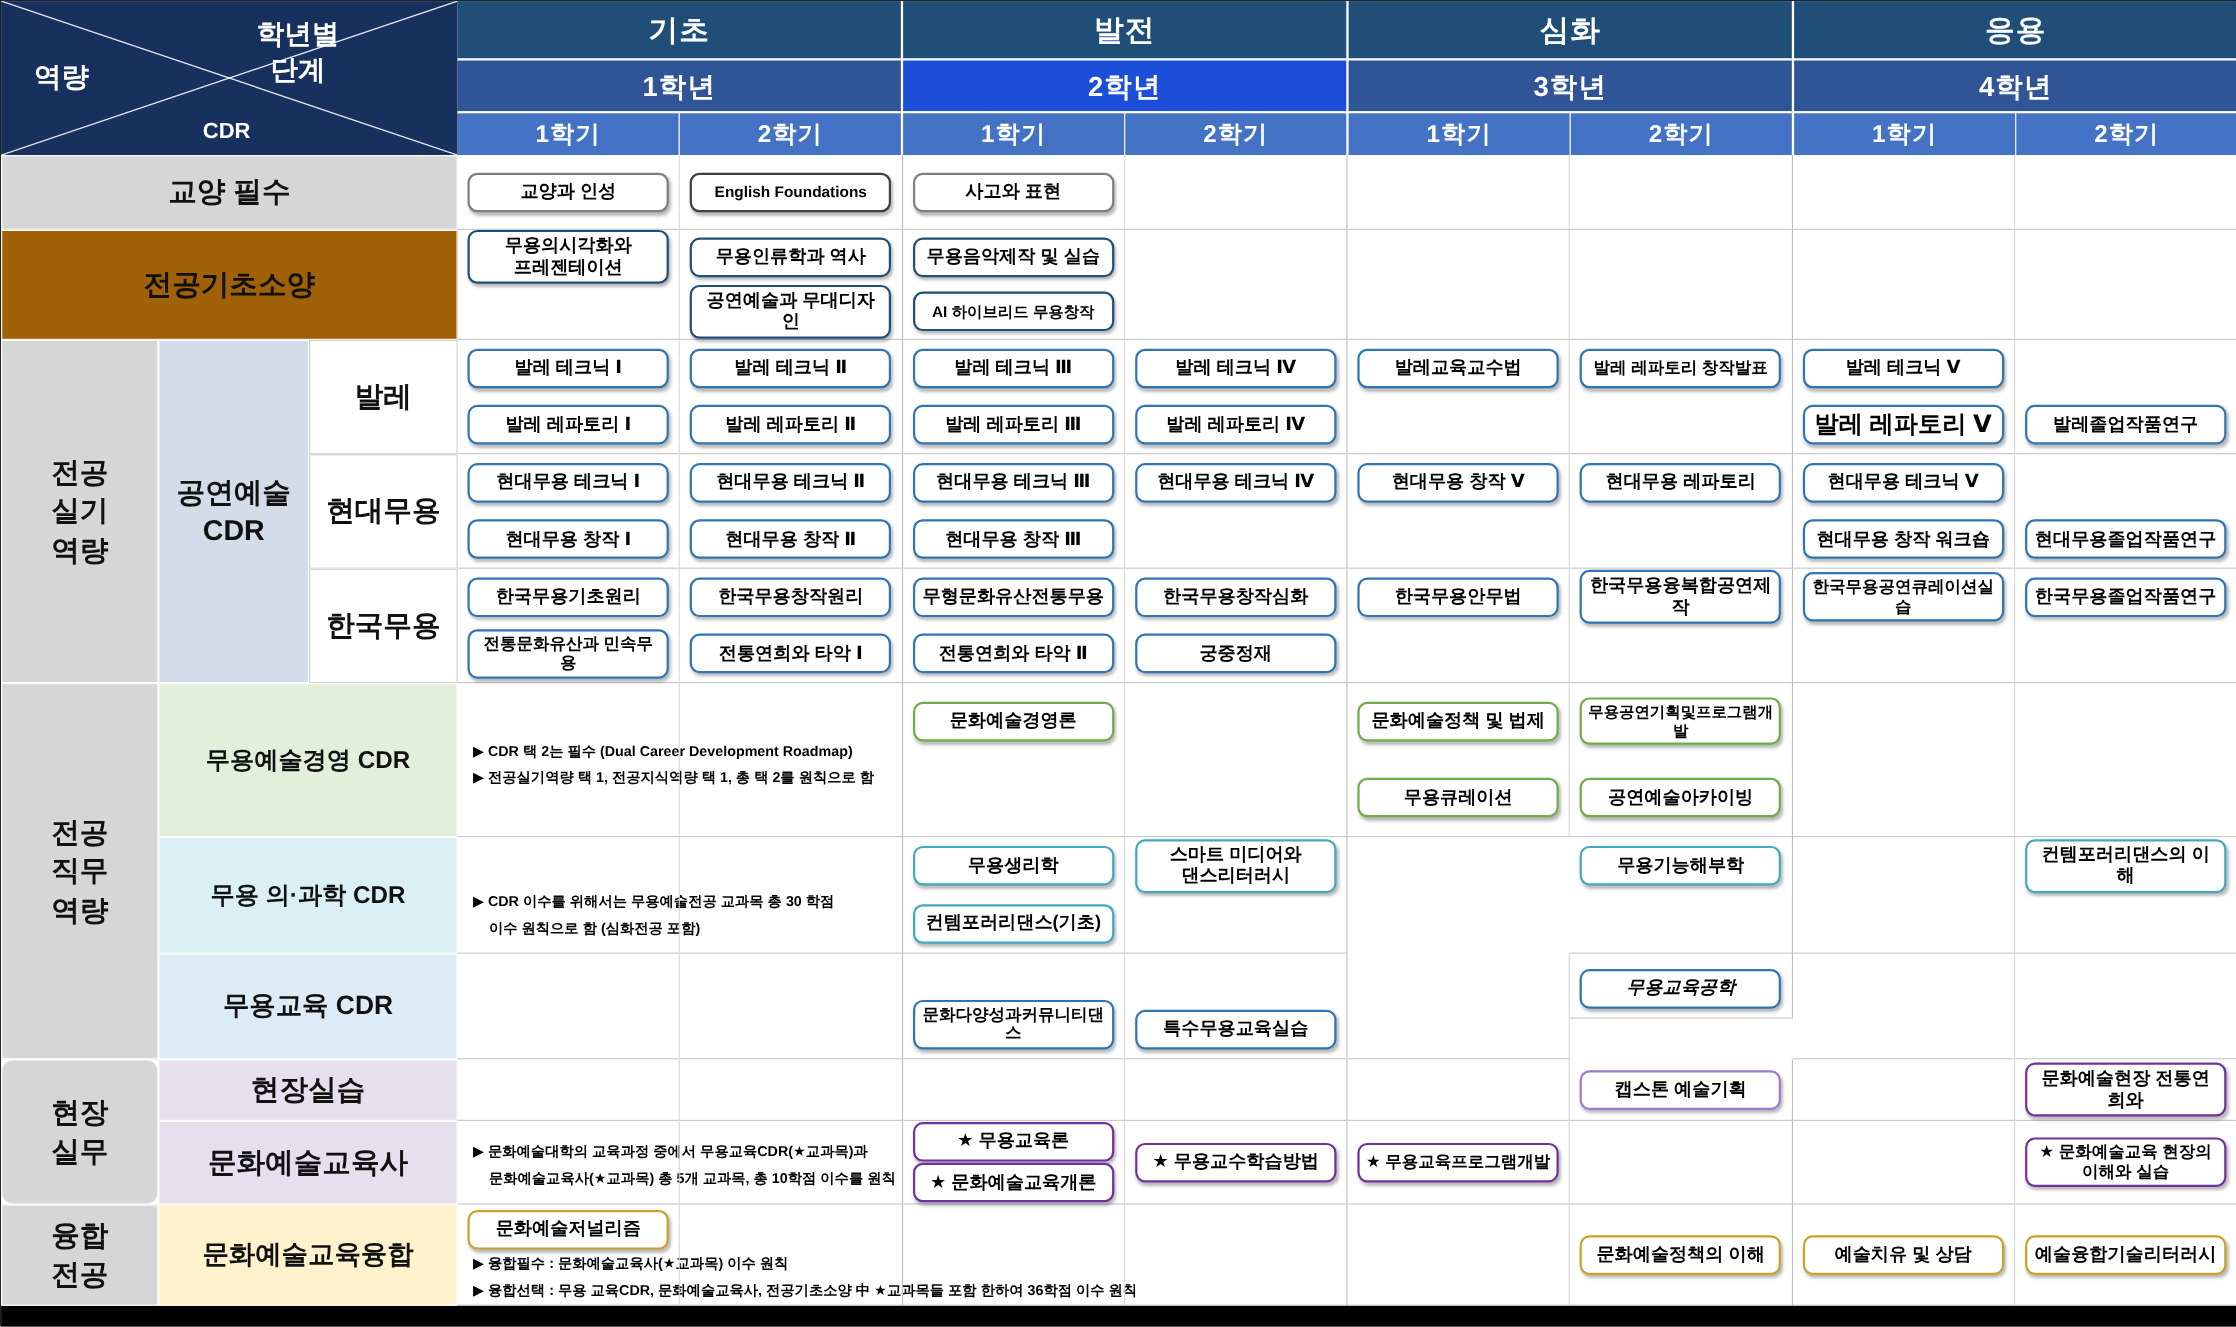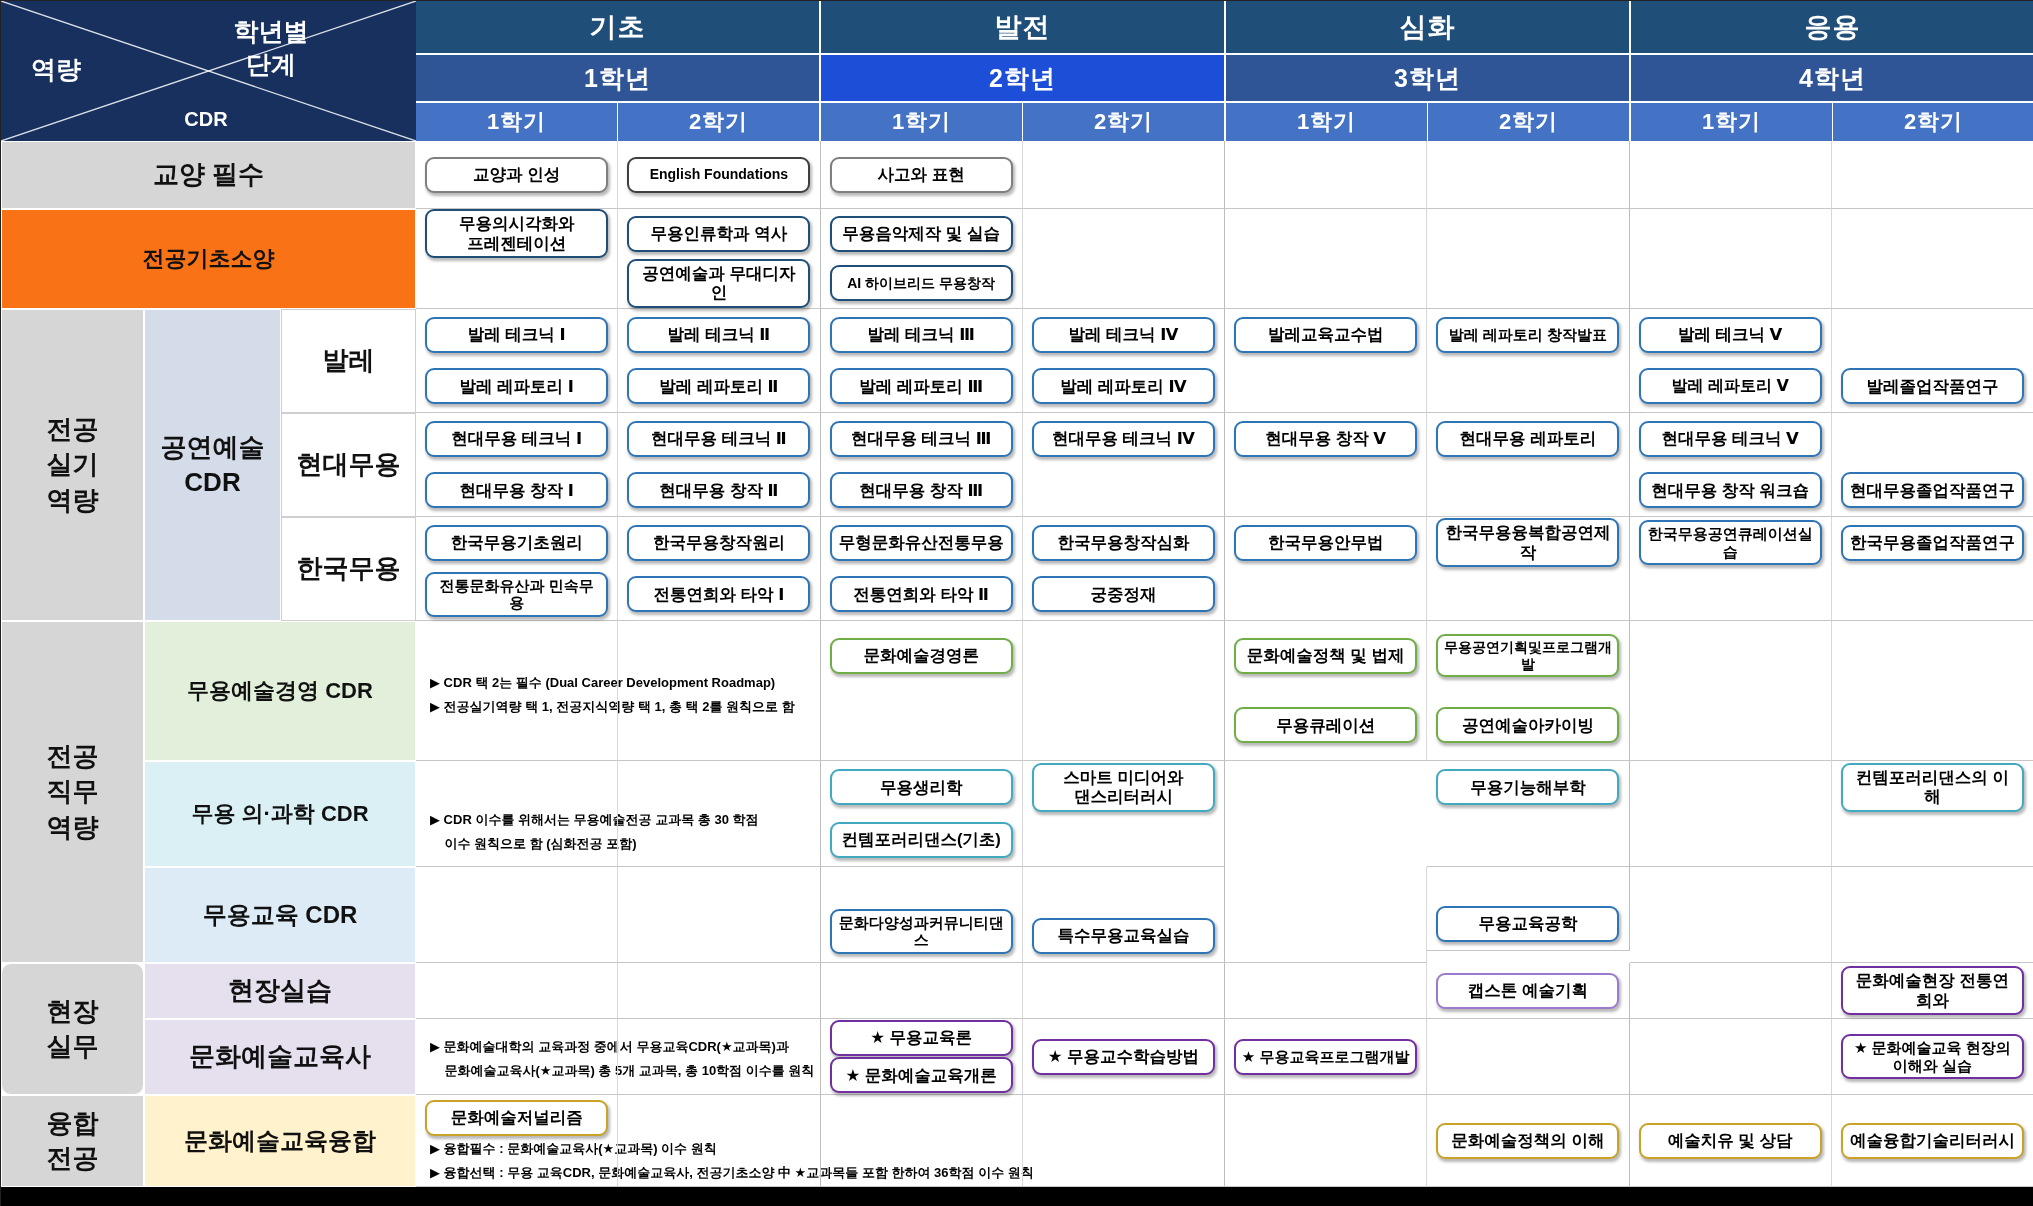--- a/index.html
+++ b/index.html
@@ -76,21 +76,21 @@
       <div class="sem-hcell year-start" style="background: rgb(68, 114, 196);">1학기</div>
       <div class="sem-hcell" style="background: rgb(68, 114, 196);">2학기</div>
       <div class="sem-hcell year-start" style="background: rgb(68, 114, 196);">1학기</div>
       <div class="sem-hcell" style="background: rgb(68, 114, 196);">2학기</div>
       <div class="sem-hcell year-start" style="background: rgb(68, 114, 196);">1학기</div>
       <div class="sem-hcell" style="background: rgb(68, 114, 196);">2학기</div>
     </div>
 
   <div id="body">
       <div class="left-cell" style="left: 0px; width: 415px; top: 0px; height: 68px; background: rgb(214, 214, 214); font-size: 26px;">교양 필수</div>
-      <div class="left-cell" style="left: 0px; width: 415px; top: 68px; height: 100px; background: #f97316; font-size: 22px;">전공기초소양</div>
+      <div class="left-cell" style="left: 0px; width: 415px; top: 68px; height: 100px; background: #a16207; font-size: 26px;">전공기초소양</div>
       <div class="left-cell" style="left: 0px; width: 143px; top: 168px; height: 312px; background: rgb(214, 214, 214); font-size: 26px;">전공
 실기
 역량</div>
       <div class="left-cell" style="left: 143px; width: 137px; top: 168px; height: 312px; background: rgb(213, 220, 233); font-size: 26px;">공연예술
 CDR</div>
       <div class="left-cell white-bg" style="left: 280px; width: 135px; top: 168px; height: 104px; background: rgb(255, 255, 255); font-size: 26px;">발레</div>
       <div class="left-cell white-bg" style="left: 280px; width: 135px; top: 272px; height: 104px; background: rgb(255, 255, 255); font-size: 26px;">현대무용</div>
       <div class="left-cell white-bg" style="left: 280px; width: 135px; top: 376px; height: 104px; background: rgb(255, 255, 255); font-size: 26px;">한국무용</div>
       <div class="left-cell" style="left: 0px; width: 143px; top: 480px; height: 342px; background: rgb(214, 214, 214); font-size: 26px;">전공
 직무
@@ -195,21 +195,21 @@
         <div class="slot slot0">
           <div class="course" style="border-color: rgb(46, 117, 182); font-size: 15px;">발레 레파토리 창작발표</div>
         </div>
         <div class="slot slot1"></div>
       </div>
       <div class="grid-cell" style="left: 1628.5px; top: 168px; width: 202.25px; height: 104px;">
         <div class="slot slot0">
           <div class="course" style="border-color: rgb(46, 117, 182); font-size: 16.5px;">발레 테크닉 Ⅴ</div>
         </div>
         <div class="slot slot1">
-          <div class="course" style="border-color: rgb(46, 117, 182); font-size: 16px;">발레 레파토리 Ⅴ</div>
+          <div class="course" style="border-color: rgb(46, 117, 182); font-size: 22px;">발레 레파토리 Ⅴ</div>
         </div>
       </div>
       <div class="grid-cell year-end" style="left: 1830.75px; top: 168px; width: 202.25px; height: 104px;">
         <div class="slot slot0"></div>
         <div class="slot slot1">
           <div class="course" style="border-color: rgb(46, 117, 182); font-size: 16.5px;">발레졸업작품연구</div>
         </div>
       </div>
       <div class="grid-cell" style="left: 415px; top: 272px; width: 202.25px; height: 104px;">
         <div class="slot slot0">
@@ -389,21 +389,21 @@
         <div class="center-wrap v-bottom">
           <div class="course" style="border-color: rgb(46, 117, 182); font-size: 15px;">문화다양성과커뮤니티댄스</div>
         </div>
       </div>
       <div class="grid-cell year-end" style="left: 1021.75px; top: 726px; width: 202.25px; height: 96px;">
         <div class="center-wrap v-bottom">
           <div class="course" style="border-color: rgb(46, 117, 182); font-size: 16.5px;">특수무용교육실습</div>
         </div>
       </div>
       <div class="grid-cell" style="left: 1224px; top: 726px; width: 202.25px; height: 96px;"></div>
-      <div class="grid-cell year-end" style="left: 1426.25px; top: 714px; width: 202.25px; height: 96px;">
+      <div class="grid-cell year-end" style="left: 1426.25px; top: 689px; width: 202.25px; height: 96px; font-style: italic;">
         <div class="center-wrap v-bottom">
           <div class="course" style="border-color: rgb(46, 117, 182); font-size: 16.5px;">무용교육공학</div>
         </div>
       </div>
       <div class="grid-cell" style="left: 1628.5px; top: 726px; width: 202.25px; height: 96px;"></div>
       <div class="grid-cell year-end" style="left: 1830.75px; top: 726px; width: 202.25px; height: 96px;"></div>
       <div class="grid-cell" style="left: 415px; top: 822px; width: 202.25px; height: 56px;"></div>
       <div class="grid-cell year-end" style="left: 617.25px; top: 822px; width: 202.25px; height: 56px;"></div>
       <div class="grid-cell" style="left: 819.5px; top: 822px; width: 202.25px; height: 56px;"></div>
       <div class="grid-cell year-end" style="left: 1021.75px; top: 822px; width: 202.25px; height: 56px;"></div>

